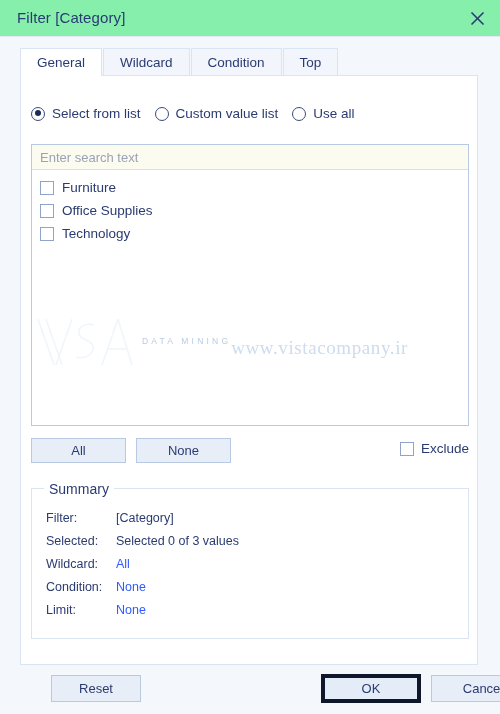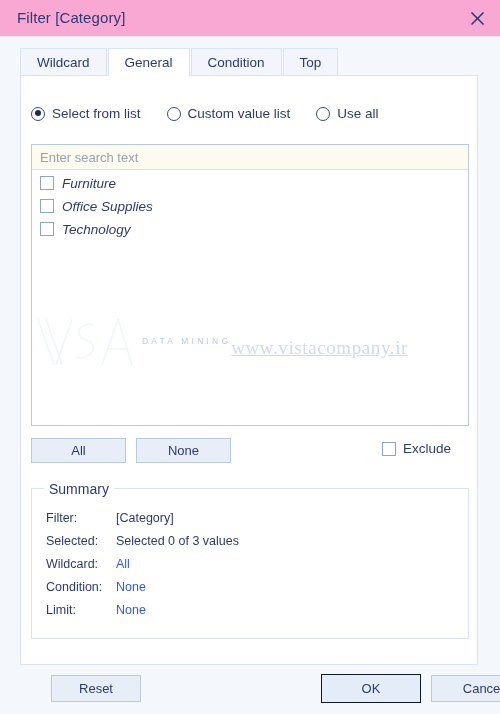--- a/index.html
+++ b/index.html
@@ -22,21 +22,21 @@
     background: #f4f7fc;
     box-sizing: border-box;
   }
 
   
   .titlebar {
     position: absolute;
     left: 0; top: 0;
     width: 500px;
     height: 36px;
-    background: #f9a8d4;
+    background: #86efac;
     border-bottom: 1px solid #e2e9f3;
   }
   .title-text {
     position: absolute;
     left: 17px;
     top: 9px;
     font-size: 15px;
     color: #2a3b72;
     letter-spacing: 0.1px;
     white-space: nowrap;
@@ -113,21 +113,21 @@
     box-sizing: border-box;
   }
 
   
   .radio-row {
     position: absolute;
     left: 10px;
     top: 30px;
     display: flex;
     align-items: flex-end;
-    gap: 12px;
+    gap: 0px;
   }
   .radio-item {
     display: flex;
     align-items: center;
     margin-right: 14px;
     cursor: pointer;
     white-space: nowrap;
   }
   .radio {
     width: 14px;
@@ -180,24 +180,23 @@
     display: block;
   }
   .search-field::placeholder { color: #9aa3b5; }
 
   .list-items {
     position: relative;
     padding: 6px 0 0 8px;
   }
   .list-item {
     display: flex;
-    align-items: flex-start;
+    align-items: center;
     height: 23px;
     cursor: pointer;
-    font-style: italic;
   }
   .cb {
     width: 14px;
     height: 14px;
     border: 1.5px solid #8fa4c6;
     background: #ffffff;
     box-sizing: border-box;
     margin-right: 8px;
     flex: none;
     position: relative;
@@ -225,21 +224,20 @@
     color: #b9cbe6;
     margin-top: -10px;
     font-family: "Liberation Sans", sans-serif;
   }
   .wm-url {
     font-size: 19px;
     letter-spacing: 0.6px;
     color: #cddcee;
     margin-top: 4px;
     font-family: "Liberation Serif", serif;
-    text-decoration: underline;
   }
 
   
   .midrow {
     position: absolute;
     left: 10px;
     top: 362px;
     width: 438px;
     height: 26px;
   }
@@ -262,21 +260,21 @@
     left: 0; top: 0;
     width: 95px; height: 25px;
   }
   .btn-none {
     position: absolute;
     left: 105px; top: 0;
     width: 95px; height: 25px;
   }
   .exclude {
     position: absolute;
-    right: 18px; top: 3px;
+    right: 0; top: 3px;
     display: flex;
     align-items: center;
     cursor: pointer;
   }
   .exclude .cb { margin-right: 7px; }
 
   
   .summary {
     position: absolute;
     left: 10px;
@@ -326,21 +324,21 @@
   }
   .btn-reset {
     position: absolute;
     left: 15px; top: 10px;
     width: 90px; height: 27px;
   }
   .btn-ok {
     position: absolute;
     left: 285px; top: 9px;
     width: 100px; height: 29px;
-    border: 1px solid #0f172a;
+    border: 4px solid #0f172a;
     background: #e4ecf8;
     align-items: center;
   }
   .btn-cancel {
     position: absolute;
     left: 395px; top: 10px;
     width: 90px; height: 27px; padding-left: 14px;
   }
 </style>
 </head>
@@ -352,25 +350,25 @@
     <div class="title-text">Filter [Category]</div>
     <div class="close-btn">
       <svg width="15" height="15" viewBox="0 0 15 15" aria-hidden="true">
         <line x1="1.5" y1="1.5" x2="13.5" y2="13.5" stroke="#2a3b72" stroke-width="1.6"></line>
         <line x1="13.5" y1="1.5" x2="1.5" y2="13.5" stroke="#2a3b72" stroke-width="1.6"></line>
       </svg>
     </div>
   </div>
 
   <div class="tabstrip">
+    <div class="tab active">
+      <span>General</span>
+    </div>
     <div class="tab">
       <span>Wildcard</span>
-    </div>
-    <div class="tab active">
-      <span>General</span>
     </div>
     <div class="tab">
       <span>Condition</span>
     </div>
     <div class="tab">
       <span>Top</span>
     </div>
     <div class="tab-filler"></div>
   </div>
 

